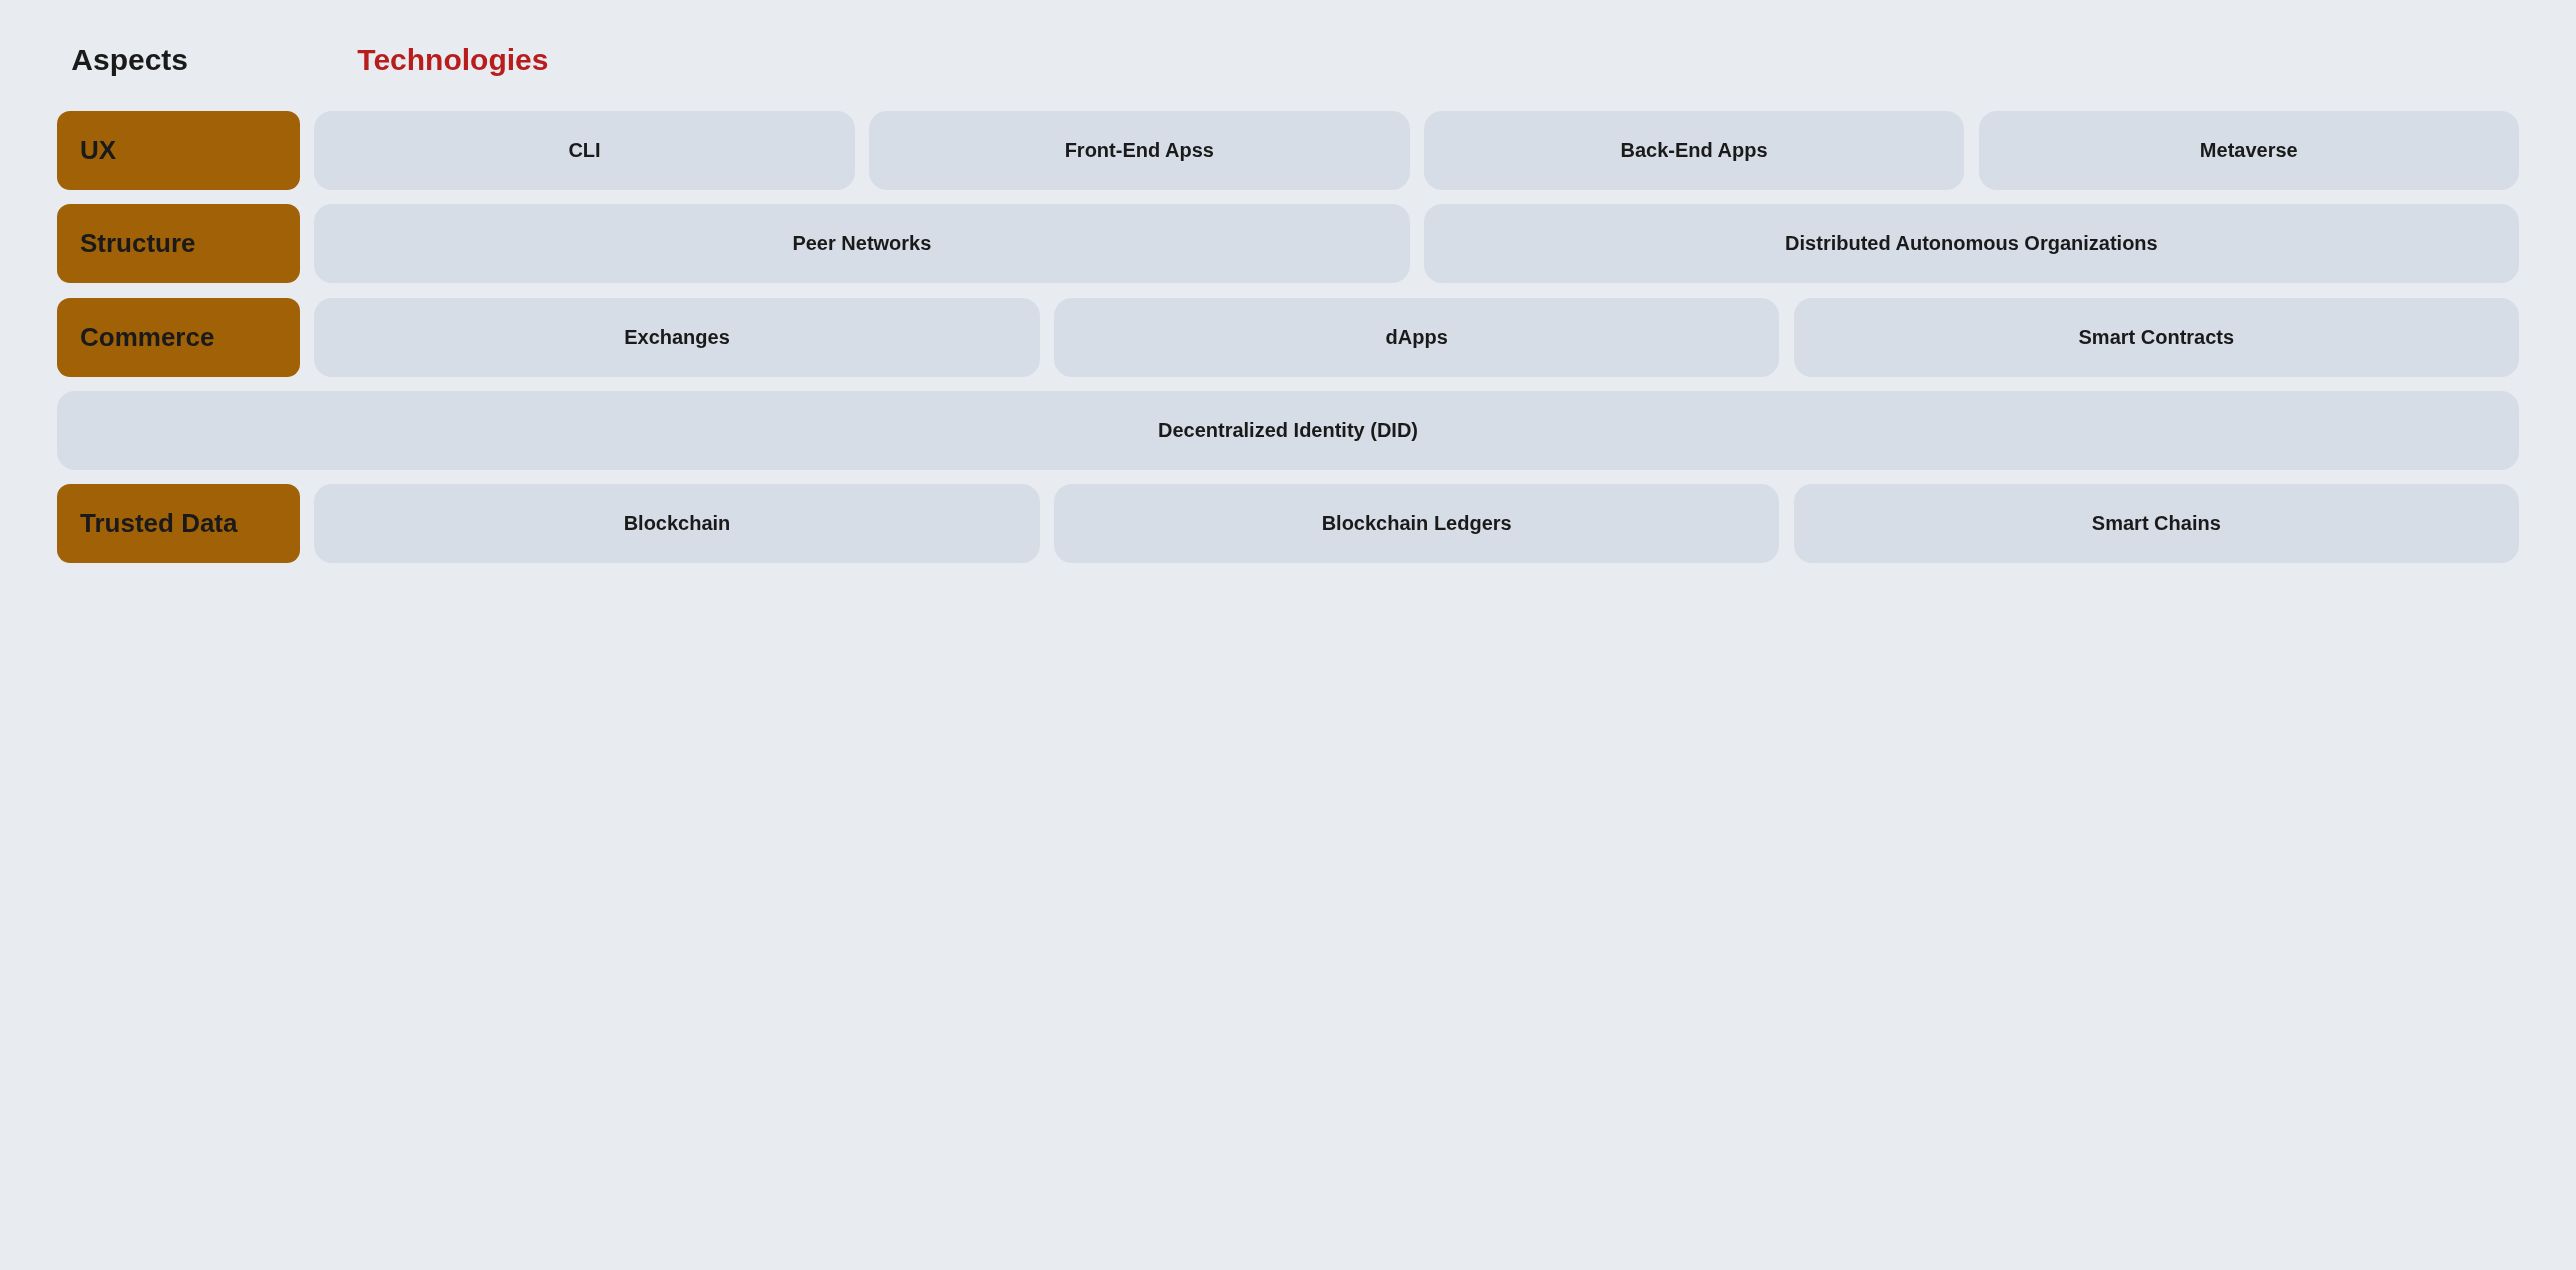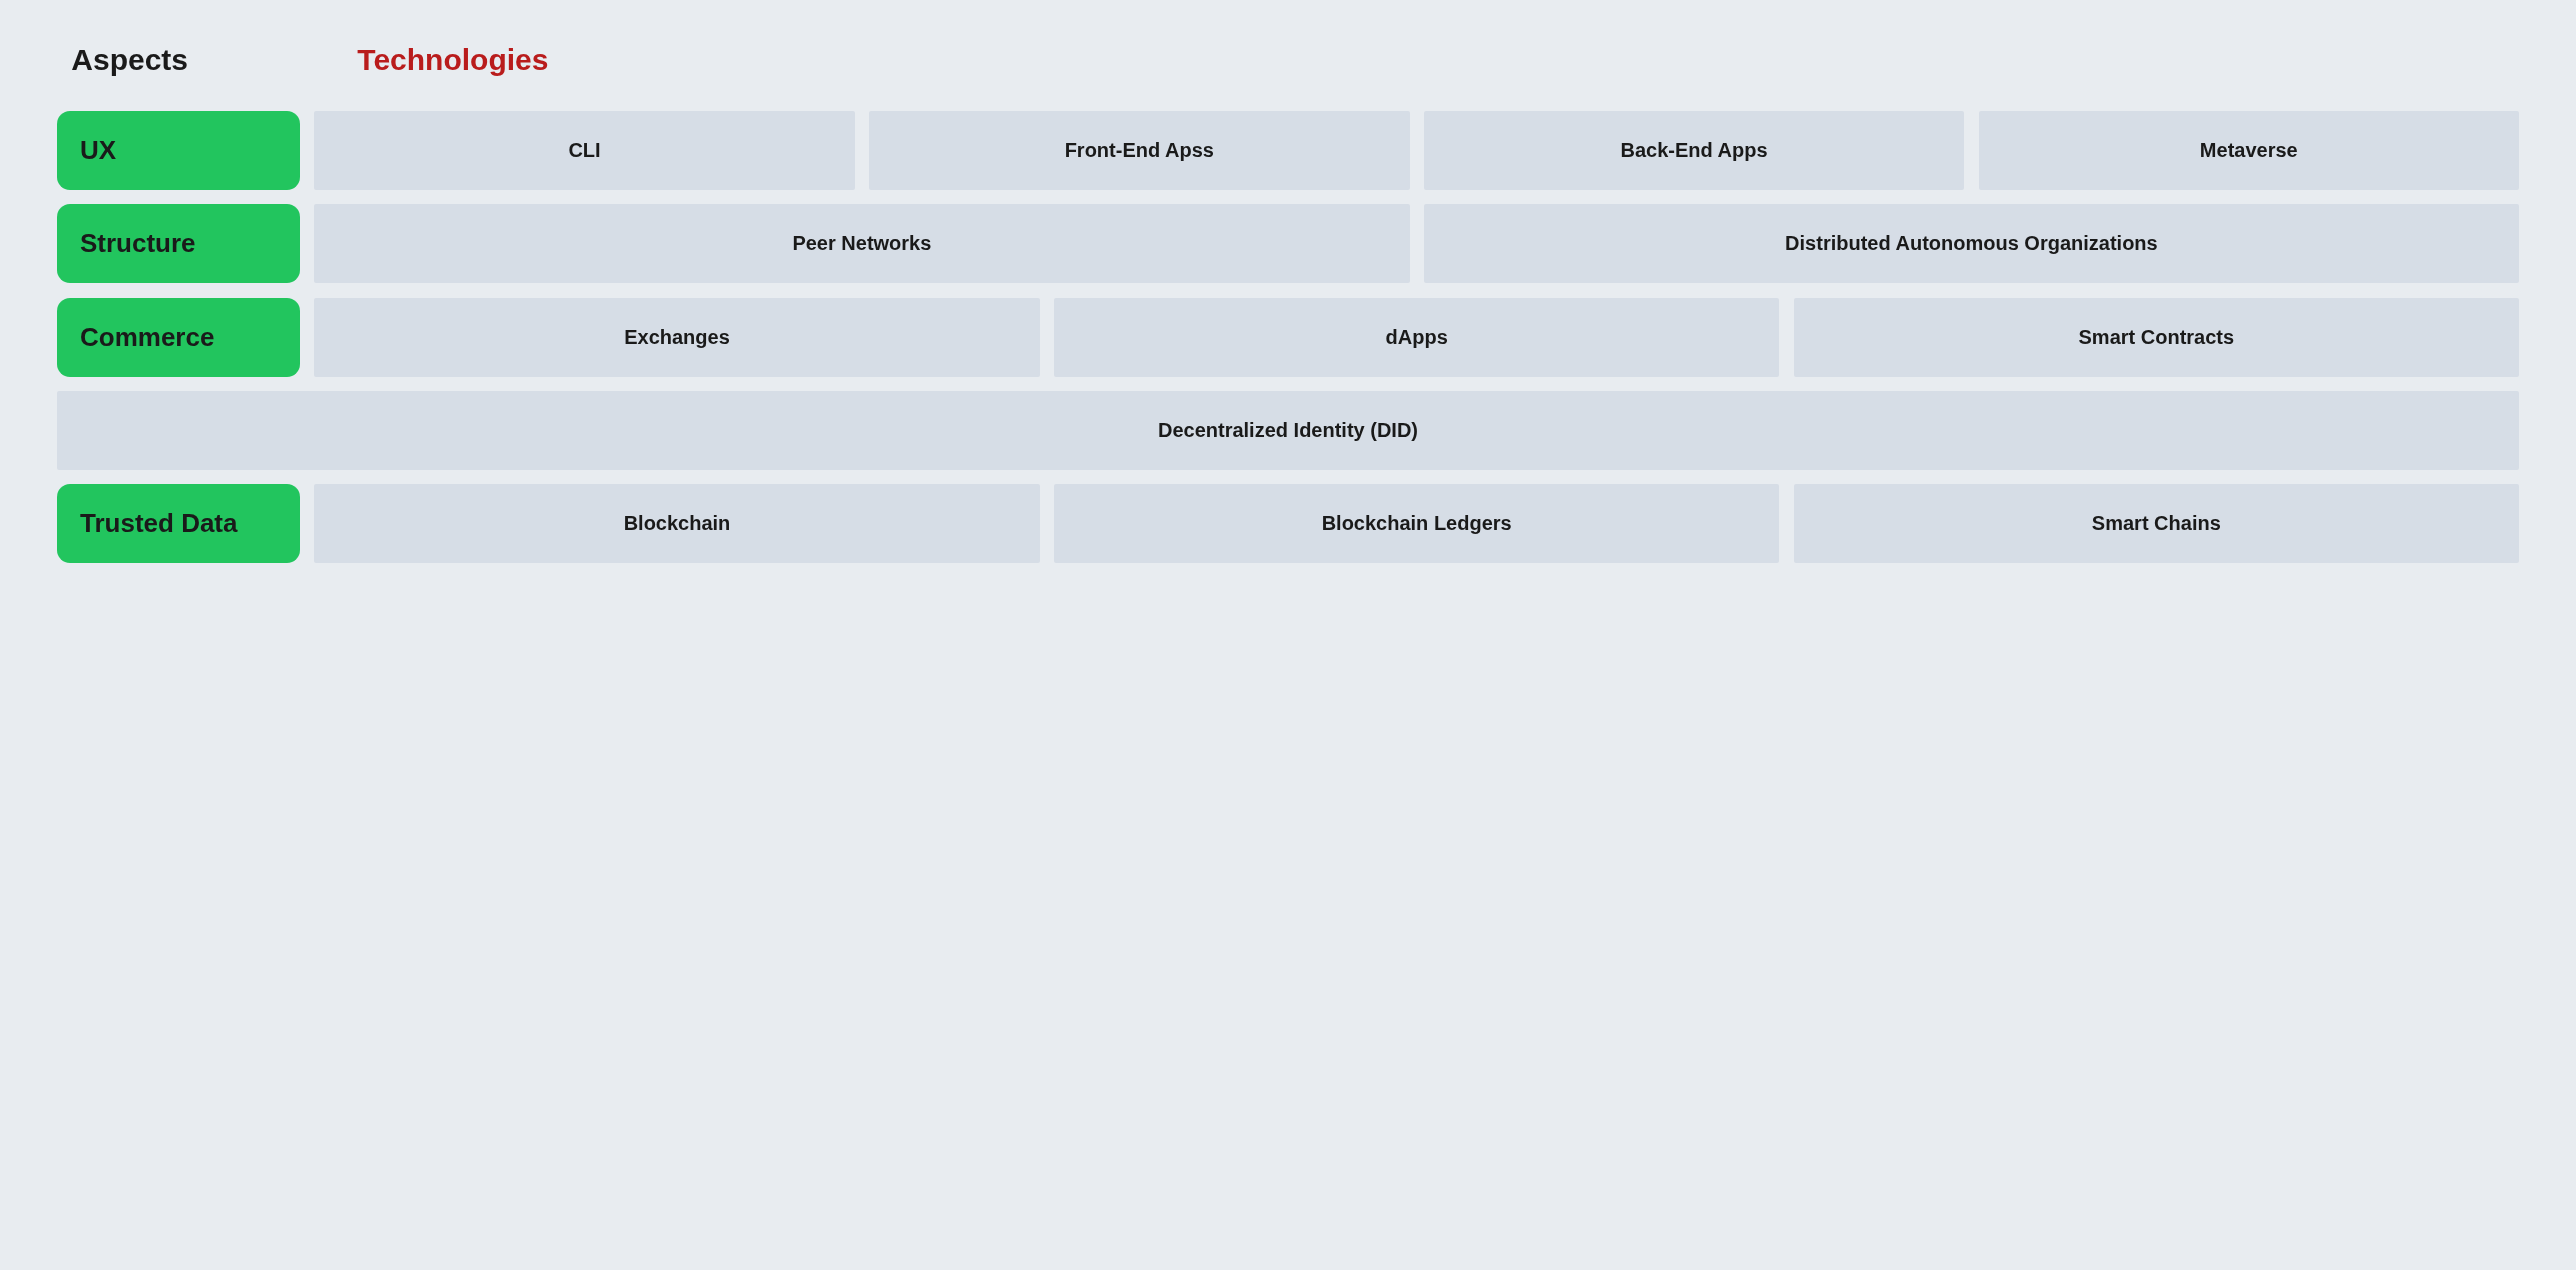--- a/index.html
+++ b/index.html
@@ -43,21 +43,21 @@
       gap: 14.3px;
     }
 
     .grid-row {
       display: flex;
       align-items: center;
       gap: 14.3px;
     }
 
     .aspect-cell {
-      background-color: #22c55e;
+      background-color: #a16207;
       border-radius: 13px;
       width: 243px;
       min-height: 79px;
       flex-shrink: 0;
       display: flex;
       align-items: center;
       justify-content: flex-start;
       padding: 17px 23px;
     }
 
@@ -69,21 +69,21 @@
 
     .tech-cells {
       display: flex;
       flex-wrap: nowrap;
       gap: 14.3px;
       flex: 1;
     }
 
     .tech-cell {
       background-color: #d6dde6;
-      border-radius: 2px;
+      border-radius: 18px;
       min-height: 79px;
       display: flex;
       align-items: center;
       justify-content: center;
       padding: 17px 20px;
       text-align: center;
       flex: 1;
     }
 
     .tech-cell.wide {

